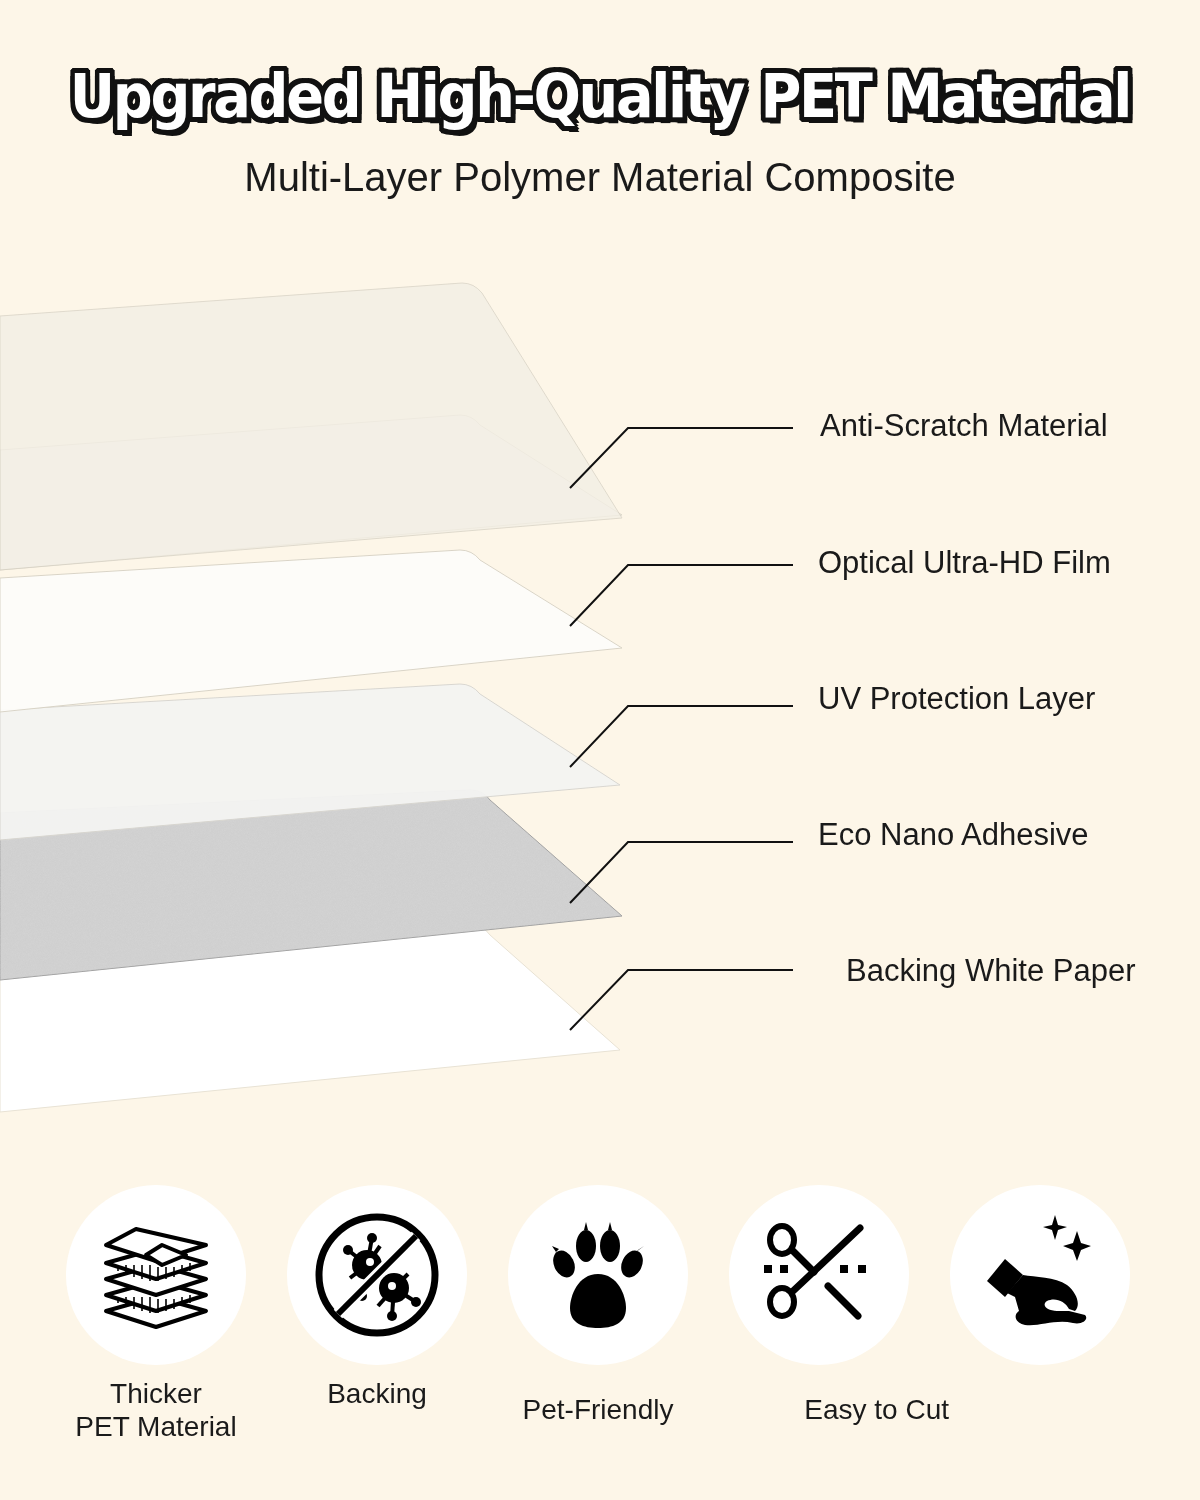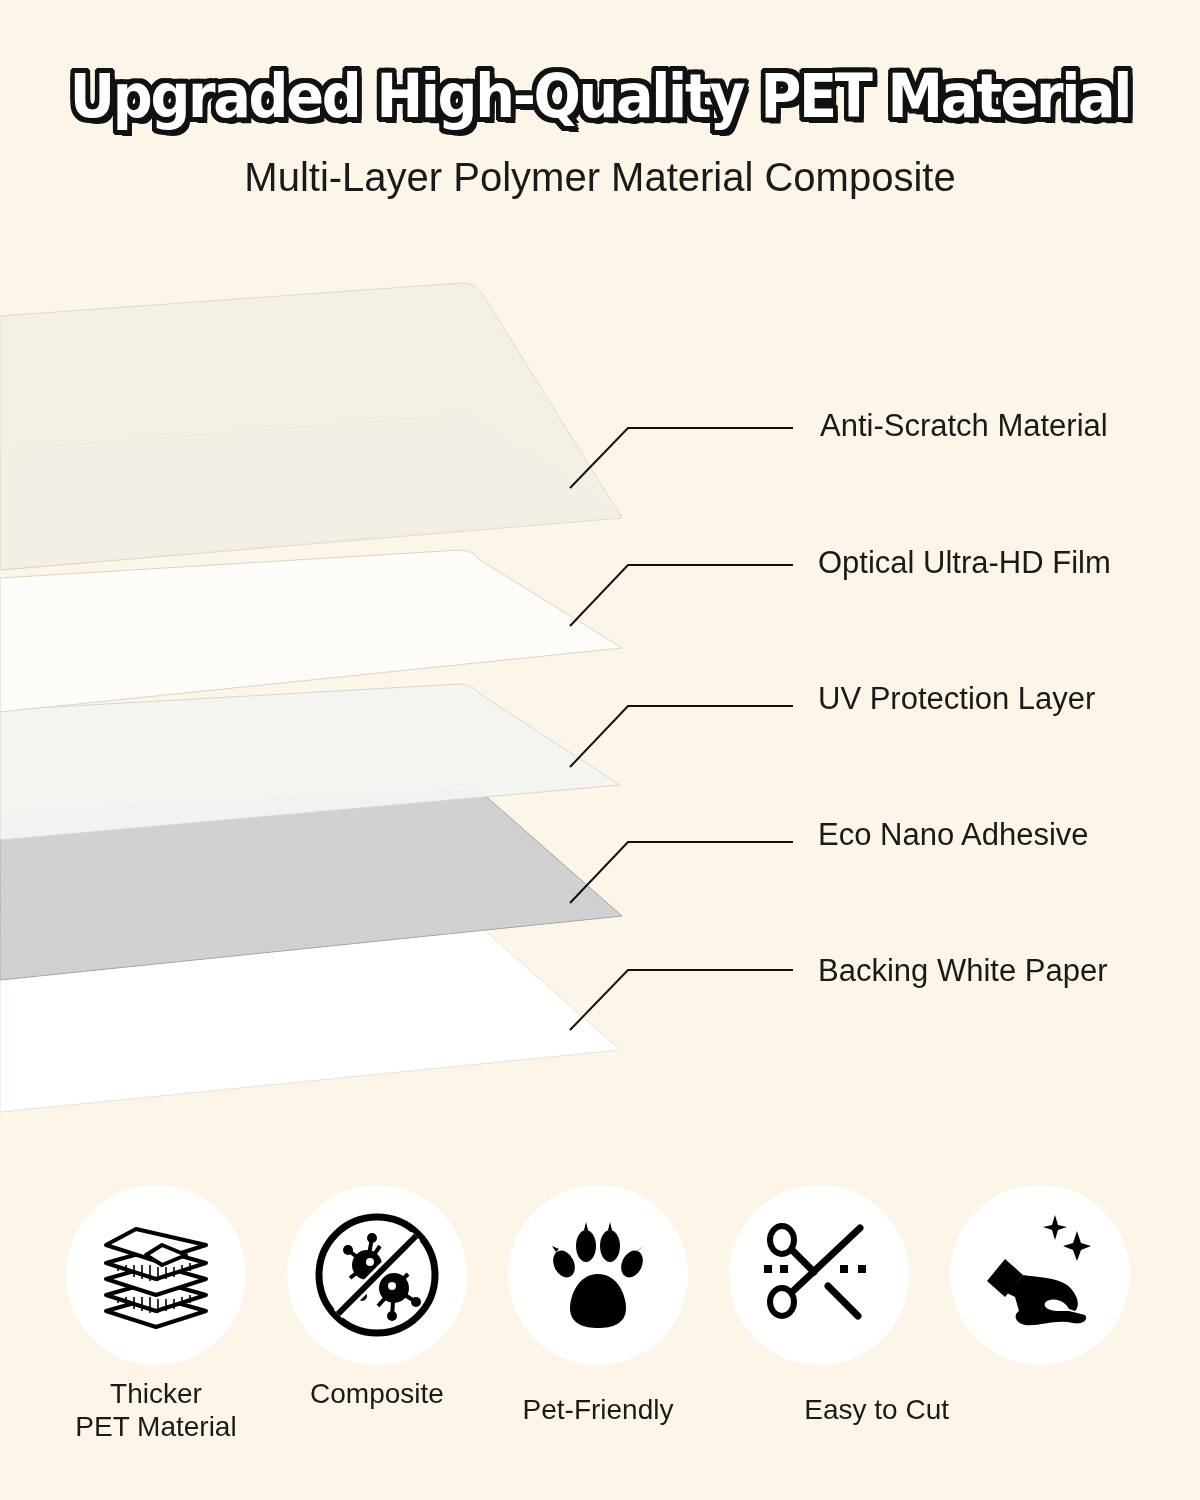--- a/index.html
+++ b/index.html
@@ -78,21 +78,21 @@
     <polyline points="570,767 628,706 793,706"></polyline>
     <polyline points="570,903 628,842 793,842"></polyline>
     <polyline points="570,1030 628,970 793,970"></polyline>
   </g>
 </svg>
 
 <div class="callout" style="top:406px;left:820px;">Anti-Scratch Material</div>
 <div class="callout" style="top:543px;">Optical Ultra-HD Film</div>
 <div class="callout" style="top:679px;">UV Protection Layer</div>
 <div class="callout" style="top:815px;">Eco Nano Adhesive</div>
-<div class="callout" style="top:951px;">Backing White Paper</div>
+<div class="callout" style="top:951px;margin-left:28px;">Backing White Paper</div>
 
 <div class="feature" style="left:66px;">
   <div class="circle">
     <svg width="120" height="120" viewBox="0 0 120 120">
       <g fill="#fff" stroke="#000" stroke-width="4" stroke-linejoin="round">
         <polygon points="10,96 60,82 110,96 60,112"></polygon>
         <polygon points="10,80 60,66 110,80 60,96"></polygon>
         <polygon points="10,64 60,50 110,64 60,80"></polygon>
         <polygon points="10,48 60,34 110,48 60,64"></polygon>
         <polygon points="10,30 40,14 110,30 60,46"></polygon>
@@ -151,21 +151,21 @@
           <line x1="82" y1="78" x2="66" y2="96"></line>
       </g>
       <circle cx="58" cy="52" r="4" fill="#fff"></circle>
         <circle cx="80" cy="76" r="4" fill="#fff"></circle>
       <circle cx="65" cy="65" r="58" fill="none" stroke="#000" stroke-width="7"></circle>
       <line x1="26" y1="104" x2="104" y2="26" stroke="#fff" stroke-width="12"></line>
       <line x1="26" y1="104" x2="104" y2="26" stroke="#000" stroke-width="6"></line>
     </svg>
   </div>
   <div class="label">
-    <div>Composite</div>
+    <div>Backing</div>
   </div>
 </div>
 
 <div class="feature" style="left:508px;">
   <div class="circle">
     <svg width="100" height="110" viewBox="0 0 100 110">
       <g fill="#000">
         <ellipse cx="16" cy="44" rx="10" ry="14" transform="rotate(-25 16 44)"></ellipse>
         <ellipse cx="38" cy="26" rx="10" ry="16"></ellipse>
         <ellipse cx="62" cy="26" rx="10" ry="16"></ellipse>

